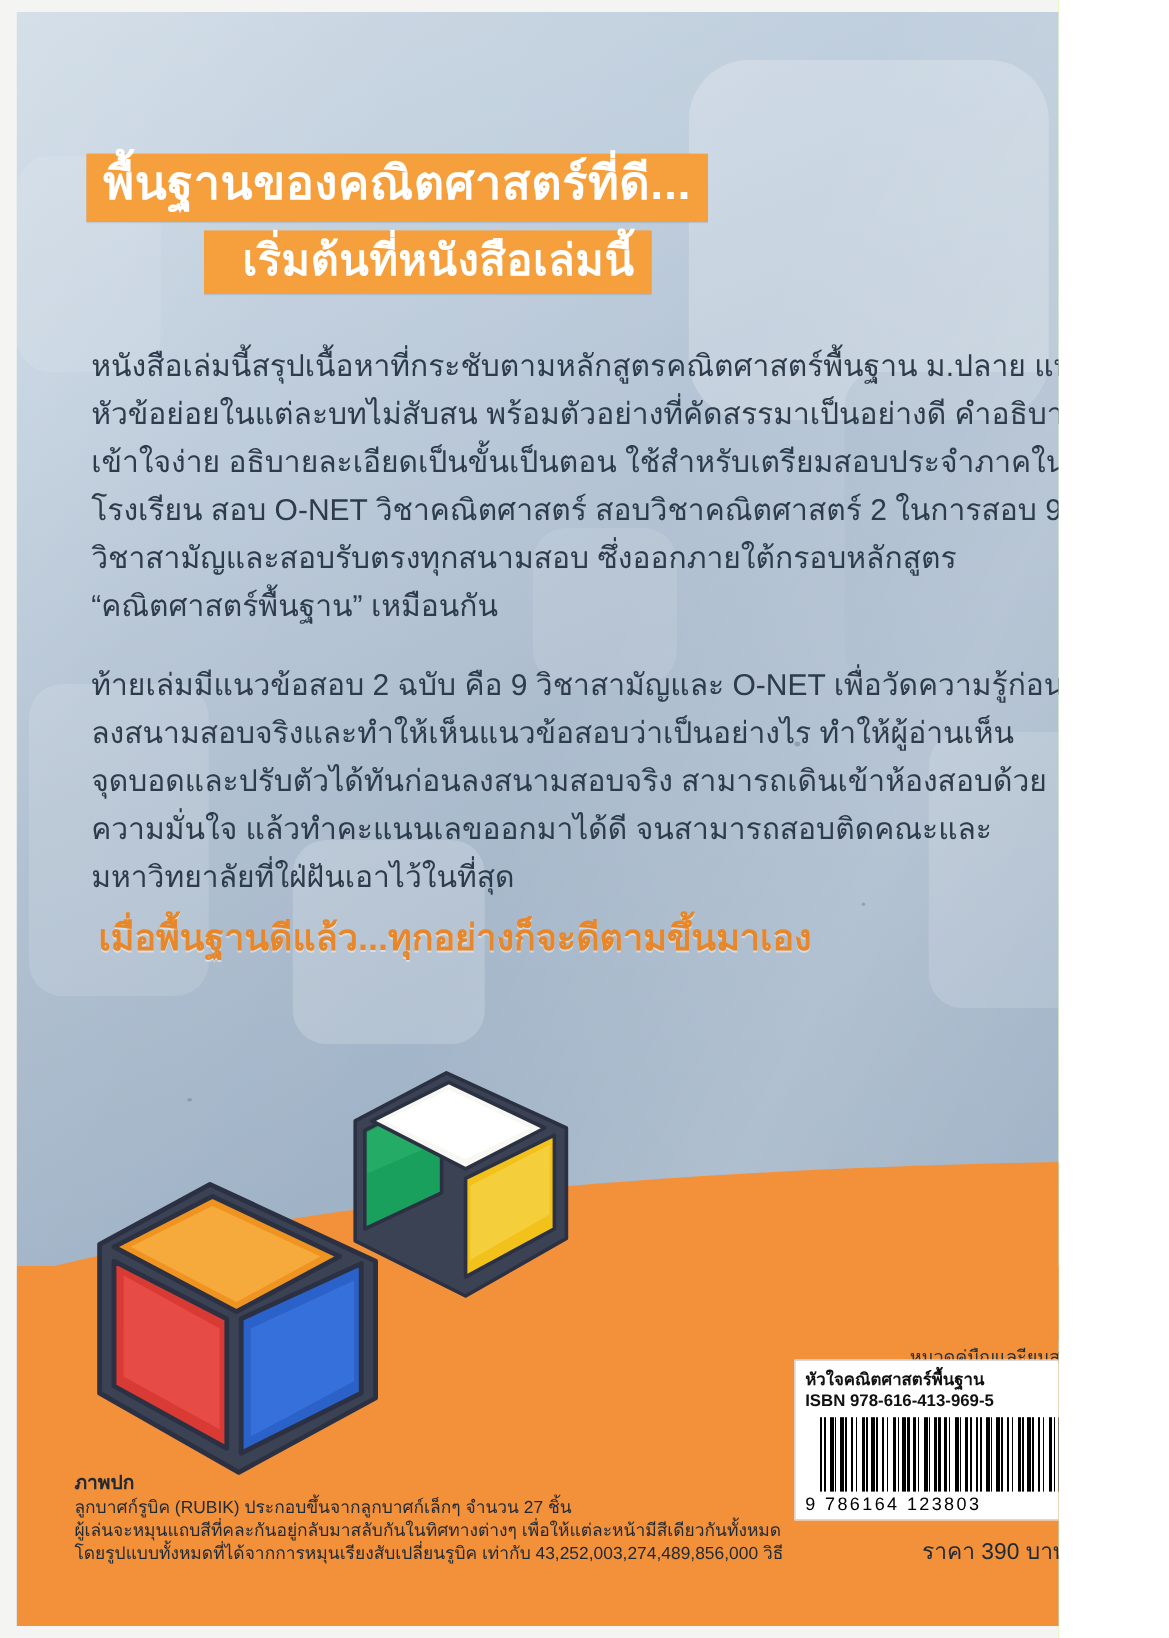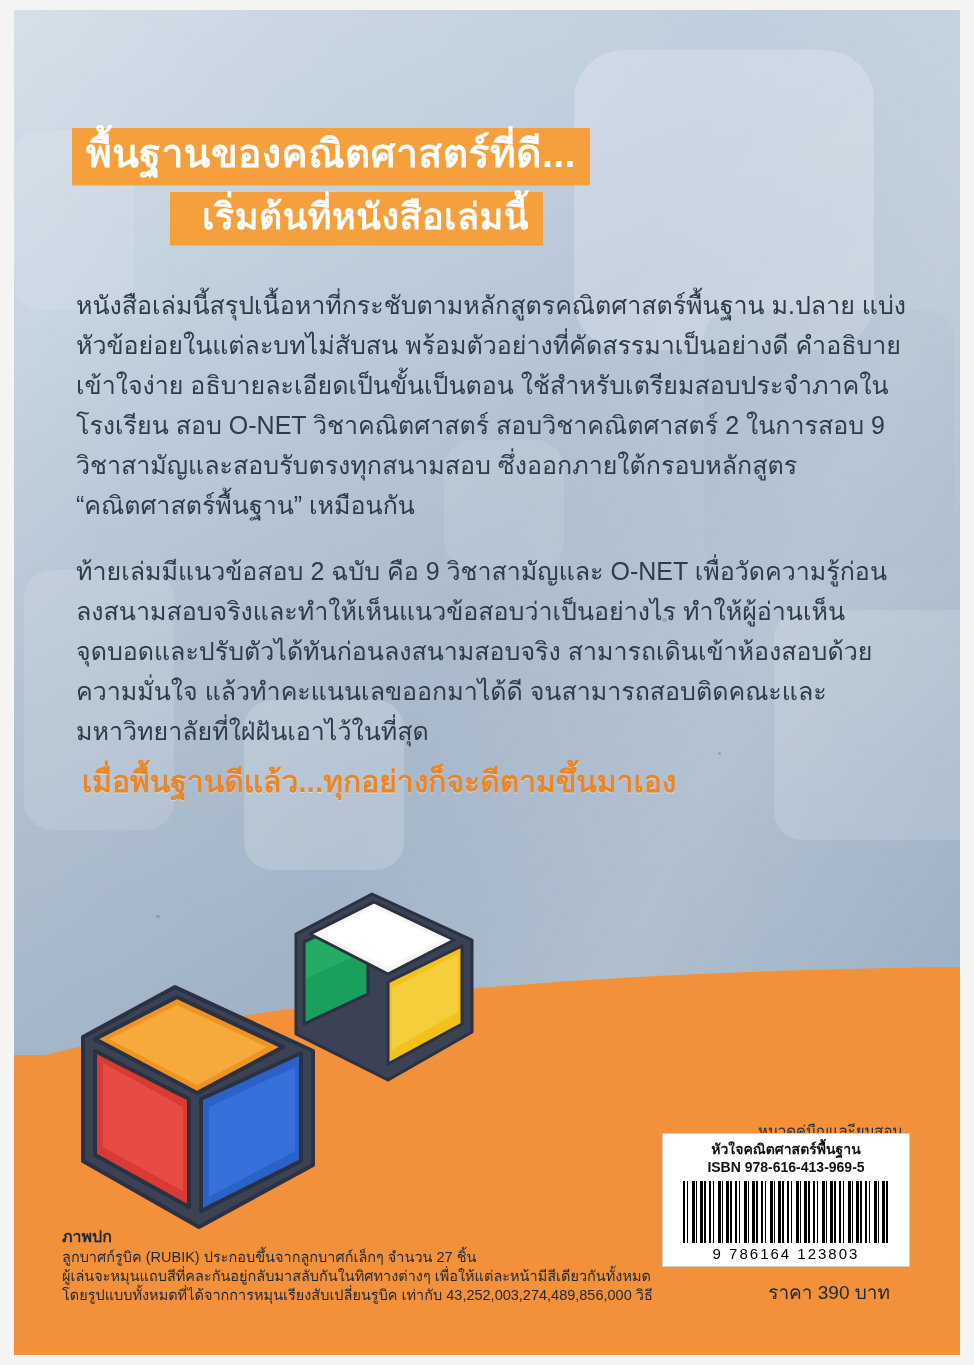--- a/index.html
+++ b/index.html
@@ -5,21 +5,21 @@
   html, body {
     margin: 0;
     padding: 0;
     background: #ffffff;
   }
   body {
     font-family: "Liberation Sans", sans-serif;
   }
   .page {
     position: relative;
-    width: 974px;
+    width: 882px;
     height: 1365px;
     overflow: hidden;
     background: #bef264;
   }
   
   .scan-border {
     position: absolute;
     inset: 0;
     background: #f4f4f2;
   }
@@ -151,21 +151,21 @@
 
   
   .barcode-box {
     position: absolute;
     right: 50px;
     bottom: 88px;
     width: 230px;
     background: #ffffff;
     border: 1px solid #cfcfcf;
     padding: 6px 8px 4px 8px;
-    text-align: center;
+    text-align: left;
   }
   .barcode-box .bc-line {
     font-size: 14px;
     color: #111;
     line-height: 18px;
     font-weight: bold;
   }
   .bars {
     margin: 5px auto 2px auto;
     height: 62px;

